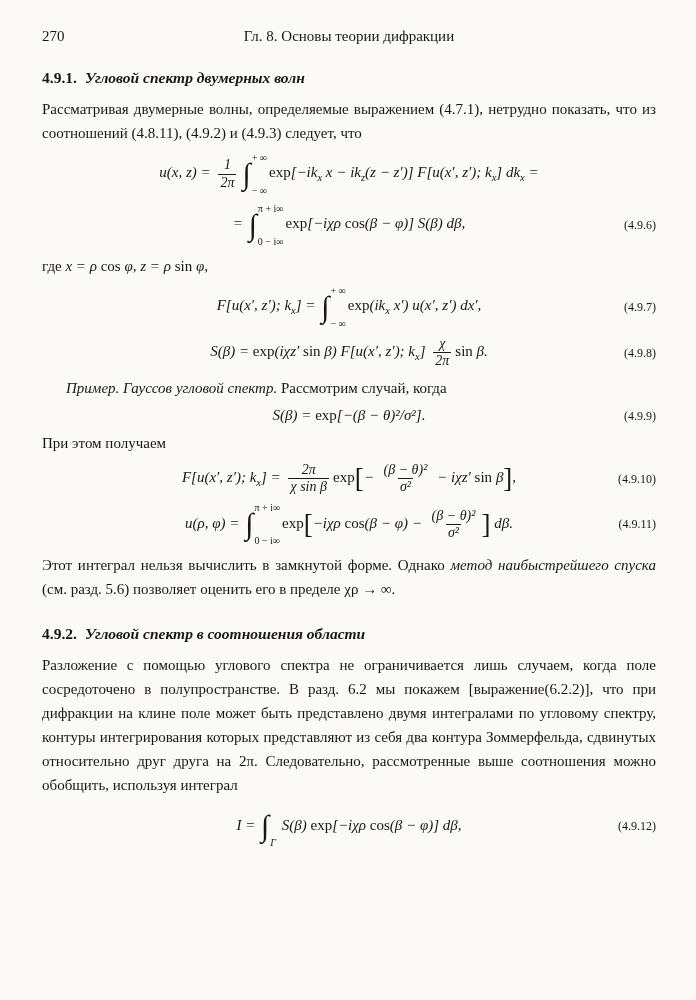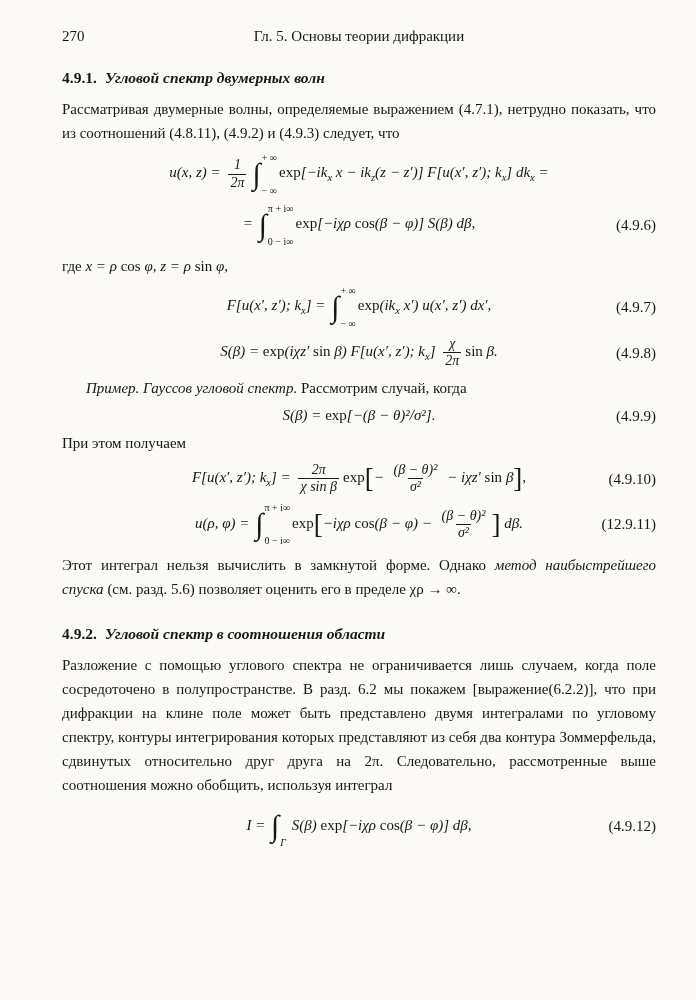--- a/index.html
+++ b/index.html
@@ -1,50 +1,50 @@
 <!DOCTYPE html>
 <html><head>
 <meta charset="utf-8">
 <style>
   * { margin:0; padding:0; box-sizing:border-box; }
   html,body { width:696px; height:1000px; }
   body { background:#e8e6e0; font-family:"Liberation Serif", serif; color:#161616; }
-  .page { width:696px; height:1000px; background:#fbfaf7; padding:28px 40px 8px 62px; overflow:hidden; }
+  .page { width:696px; height:1000px; background:#fbfaf7; padding:28px 40px 8px 42px; overflow:hidden; }
   .header { position:relative; font-size:15px; margin-bottom:20px; }
   .pagenum { position:absolute; left:0; top:0; }
   .rhead { text-align:center; }
   .sech { font-size:15.5px; font-weight:bold; margin:24px 0 10px 0; }
   .sech .hnum { font-style:normal; margin-right:8px; }
   .sech .httl { font-style:italic; }
   p.body { font-size:15px; line-height:24px; text-align:justify; }
   .ind { text-indent:24px; }
   .mi { font-style:italic; }
   .rm { font-style:normal; }
   .eq { position:relative; text-align:center; margin:7px 0; font-size:15px; }
   .eq .inner { display:inline; }
-  .eqnum { position:absolute; right:0; top:50%; transform:translateY(-50%); font-style:normal; font-size:15px; }
+  .eqnum { position:absolute; right:0; top:50%; transform:translateY(-50%); font-style:normal; font-size:12px; }
   .frac { display:inline-flex; flex-direction:column; align-items:center; vertical-align:middle;
           line-height:1.15; font-size:14px; margin:0 4px; font-style:italic; }
   .frac .fden { border-top:1px solid #1a1a1a; padding:0 2px; }
   .frac .fnum { padding:0 2px; }
   .int { display:inline-flex; vertical-align:middle; height:44px; align-items:center; margin:0 2px; }
   .isign { font-size:30px; font-style:normal; line-height:1; }
   .lims { display:flex; flex-direction:column; justify-content:space-between; height:44px;
           font-size:10px; font-style:normal; padding-left:1px; text-align:left; }
   sub { font-size:10.5px; font-style:italic; }
   .bb { font-size:27px; font-style:normal; line-height:1; vertical-align:middle; }
 </style>
 </head>
 <body>
 
 <div class="page">
 
   <div class="header">
     <span class="pagenum">270</span>
-    <div class="rhead">Гл. 5. Основы теории дифракции</div>
+    <div class="rhead">Гл. 8. Основы теории дифракции</div>
   </div>
 
   <div class="sech"><span class="hnum">4.9.1.</span><span class="httl">Угловой спектр двумерных волн</span></div>
 
   <p class="body"><span>Рассматривая двумерные волны, определяемые выражением (4.7.1), нетрудно показать, что из соотношений (4.8.11), (4.9.2) и (4.9.3) следует, что</span></p>
 
   <div class="eq"><span class="inner"><span class="mi">u(x, z) = </span><span class="frac">
           <span class="fnum">1</span>
           <span class="fden">2π</span>
         </span><span class="int">
@@ -95,21 +95,21 @@
 
   <div class="eq"><span class="inner"><span class="mi">u(ρ, φ) = </span><span class="int">
           <span class="isign">∫</span>
           <span class="lims">
             <span>π + i∞</span>
             <span>0 − i∞</span>
           </span>
         </span><span class="rm">exp</span><span class="bb">[</span><span class="mi">−iχρ </span><span class="rm">cos</span><span class="mi">(β − φ) − </span><span class="frac">
           <span class="fnum">(β − θ)²</span>
           <span class="fden">σ²</span>
-        </span><span class="bb">]</span><span class="mi"> dβ.</span></span><span class="eqnum">(12.9.11)</span></div>
+        </span><span class="bb">]</span><span class="mi"> dβ.</span></span><span class="eqnum">(4.9.11)</span></div>
 
   <p class="body"><span class="rm">Этот интеграл нельзя вычислить в замкнутой форме. Однако </span><span class="mi">метод наибыстрейшего спуска</span><span class="rm"> (см. разд. 5.6) позволяет оценить его в пределе χρ → ∞.</span></p>
 
   <div class="sech"><span class="hnum">4.9.2.</span><span class="httl">Угловой спектр в соотношения области</span></div>
 
   <p class="body"><span>Разложение с помощью углового спектра не ограничивается лишь случаем, когда поле сосредоточено в полупространстве. В разд. 6.2 мы покажем [выражение(6.2.2)], что при дифракции на клине поле может быть представлено двумя интегралами по угловому спектру, контуры интегрирования которых представляют из себя два контура Зоммерфельда, сдвинутых относительно друг друга на 2π. Следовательно, рассмотренные выше соотношения можно обобщить, используя интеграл</span></p>
 
   <div class="eq"><span class="inner"><span class="mi">I = </span><span class="int">
           <span class="isign">∫</span>
           <span class="lims">

